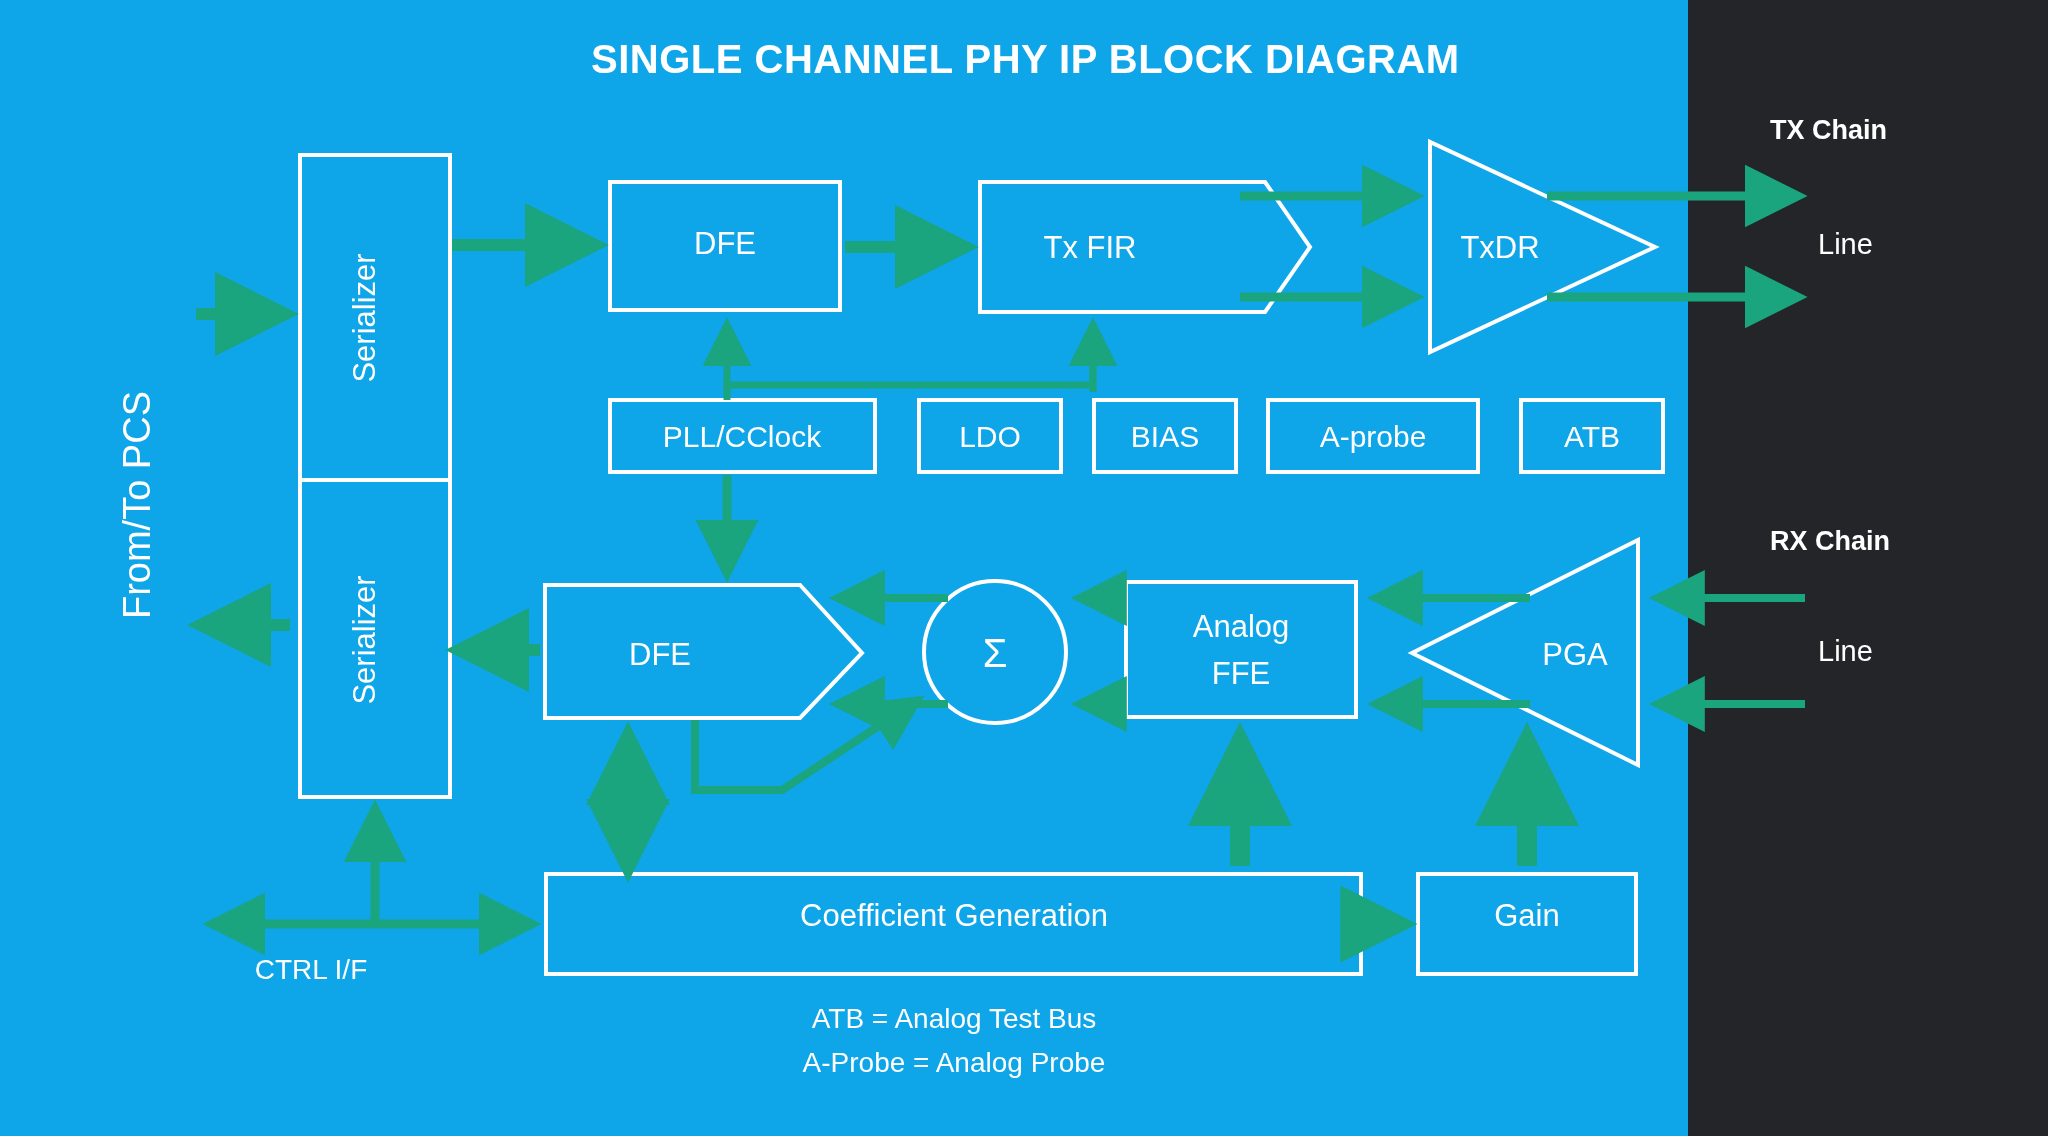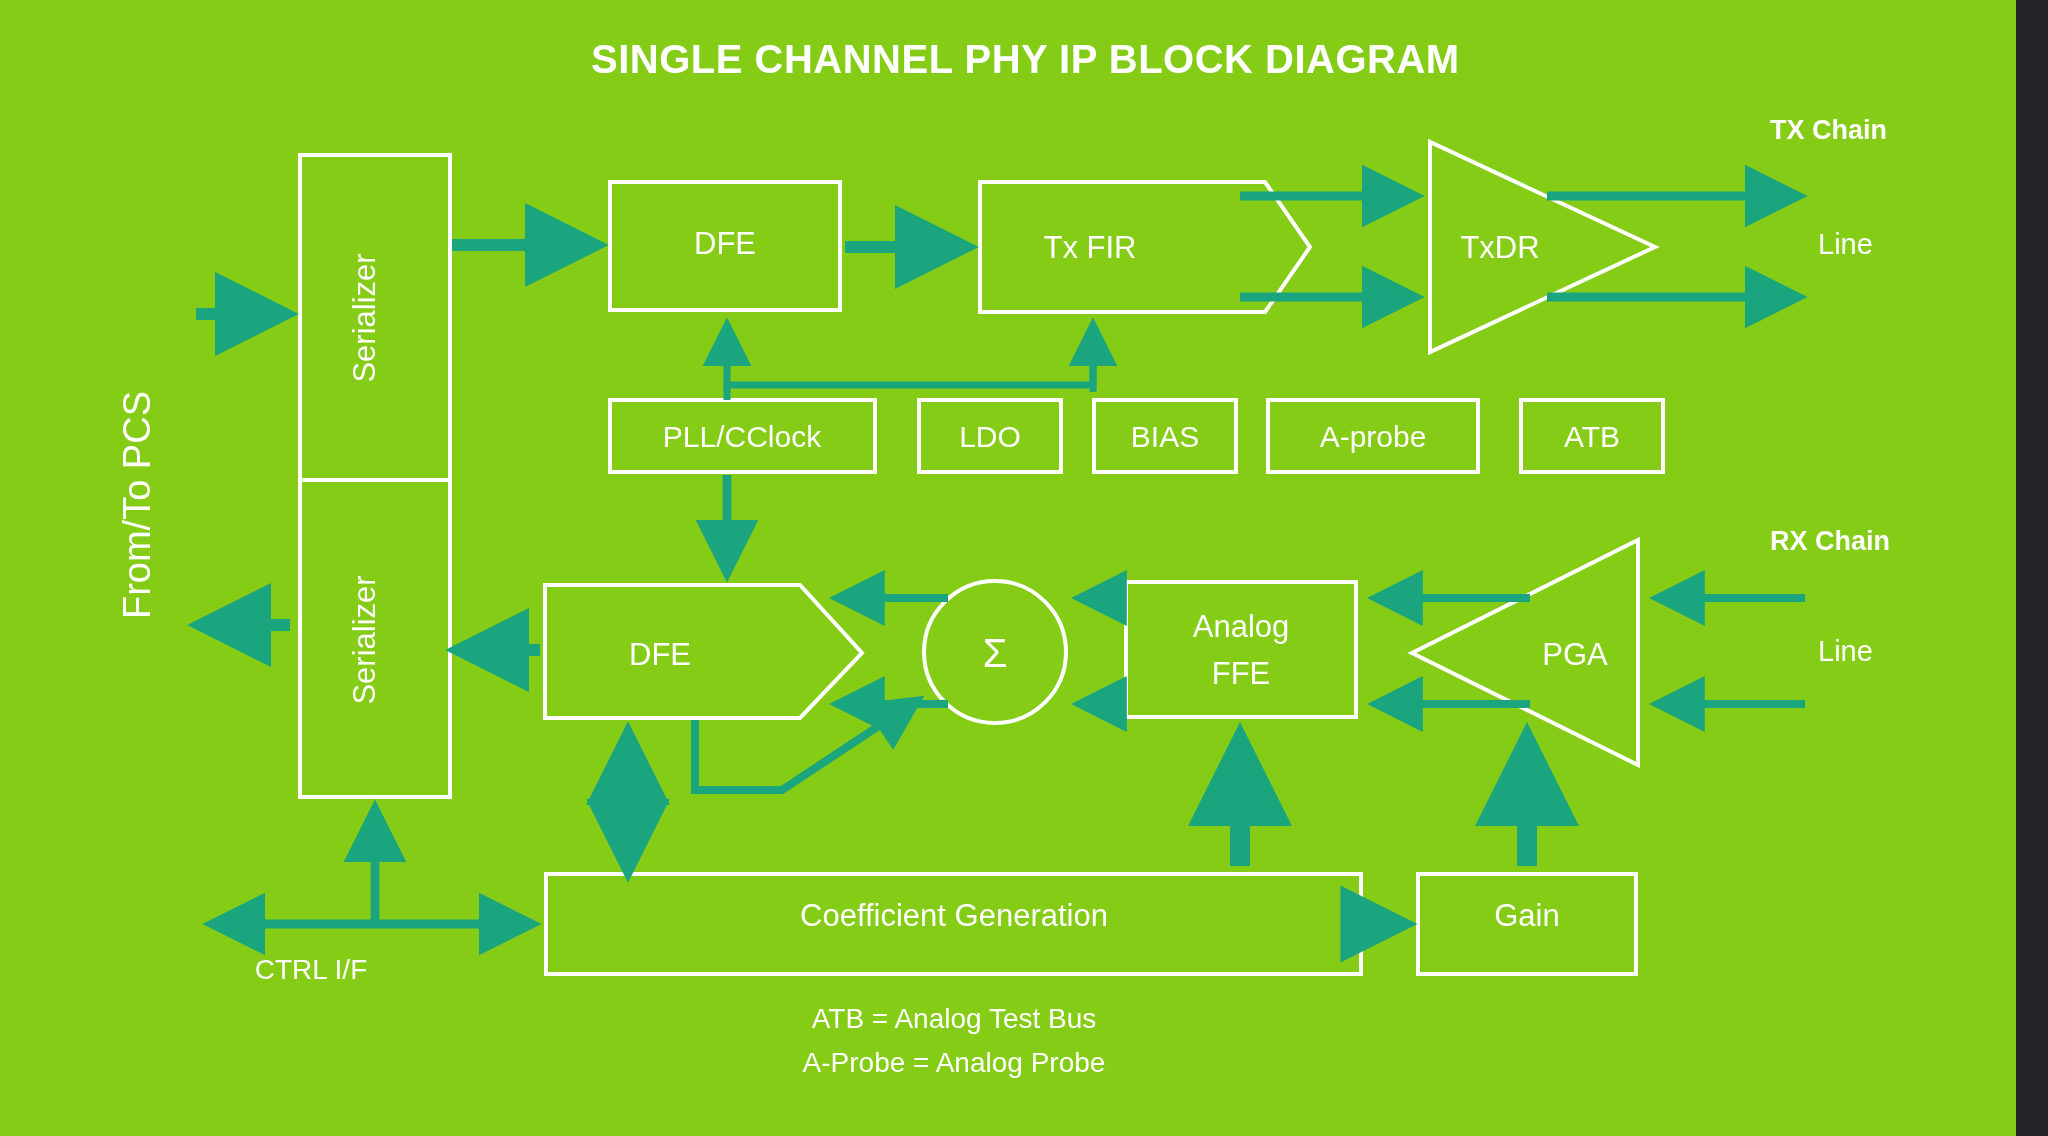--- a/index.html
+++ b/index.html
@@ -1,18 +1,18 @@
 <!DOCTYPE html>
 <html><head>
 <meta charset="utf-8">
 <style>
   html,body{margin:0;padding:0;background:#232528;}
   body{width:2048px;height:1136px;overflow:hidden;
        font-family:"Liberation Sans",sans-serif;}
-  #stage{position:relative;width:2016px;height:1136px;background:#84cc16;}
+  #stage{position:relative;width:1688px;height:1136px;background:#0ea5e9;}
   svg#canvas{position:absolute;left:0;top:0;width:2048px;height:1136px;}
   .blk{fill:none;stroke:#ffffff;stroke-width:4;}
   .wire{stroke:#1aa57e;fill:none;}
   text{fill:#ffffff;font-family:"Liberation Sans",sans-serif;}
   .t-title{font-size:40px;font-weight:bold;letter-spacing:0.5px;}
   .t-blk{font-size:31px;}
   .t-blk-sm{font-size:30px;}
   .t-chain{font-size:27px;font-weight:bold;}
   .t-line{font-size:29px;}
   .t-side{font-size:38px;}

